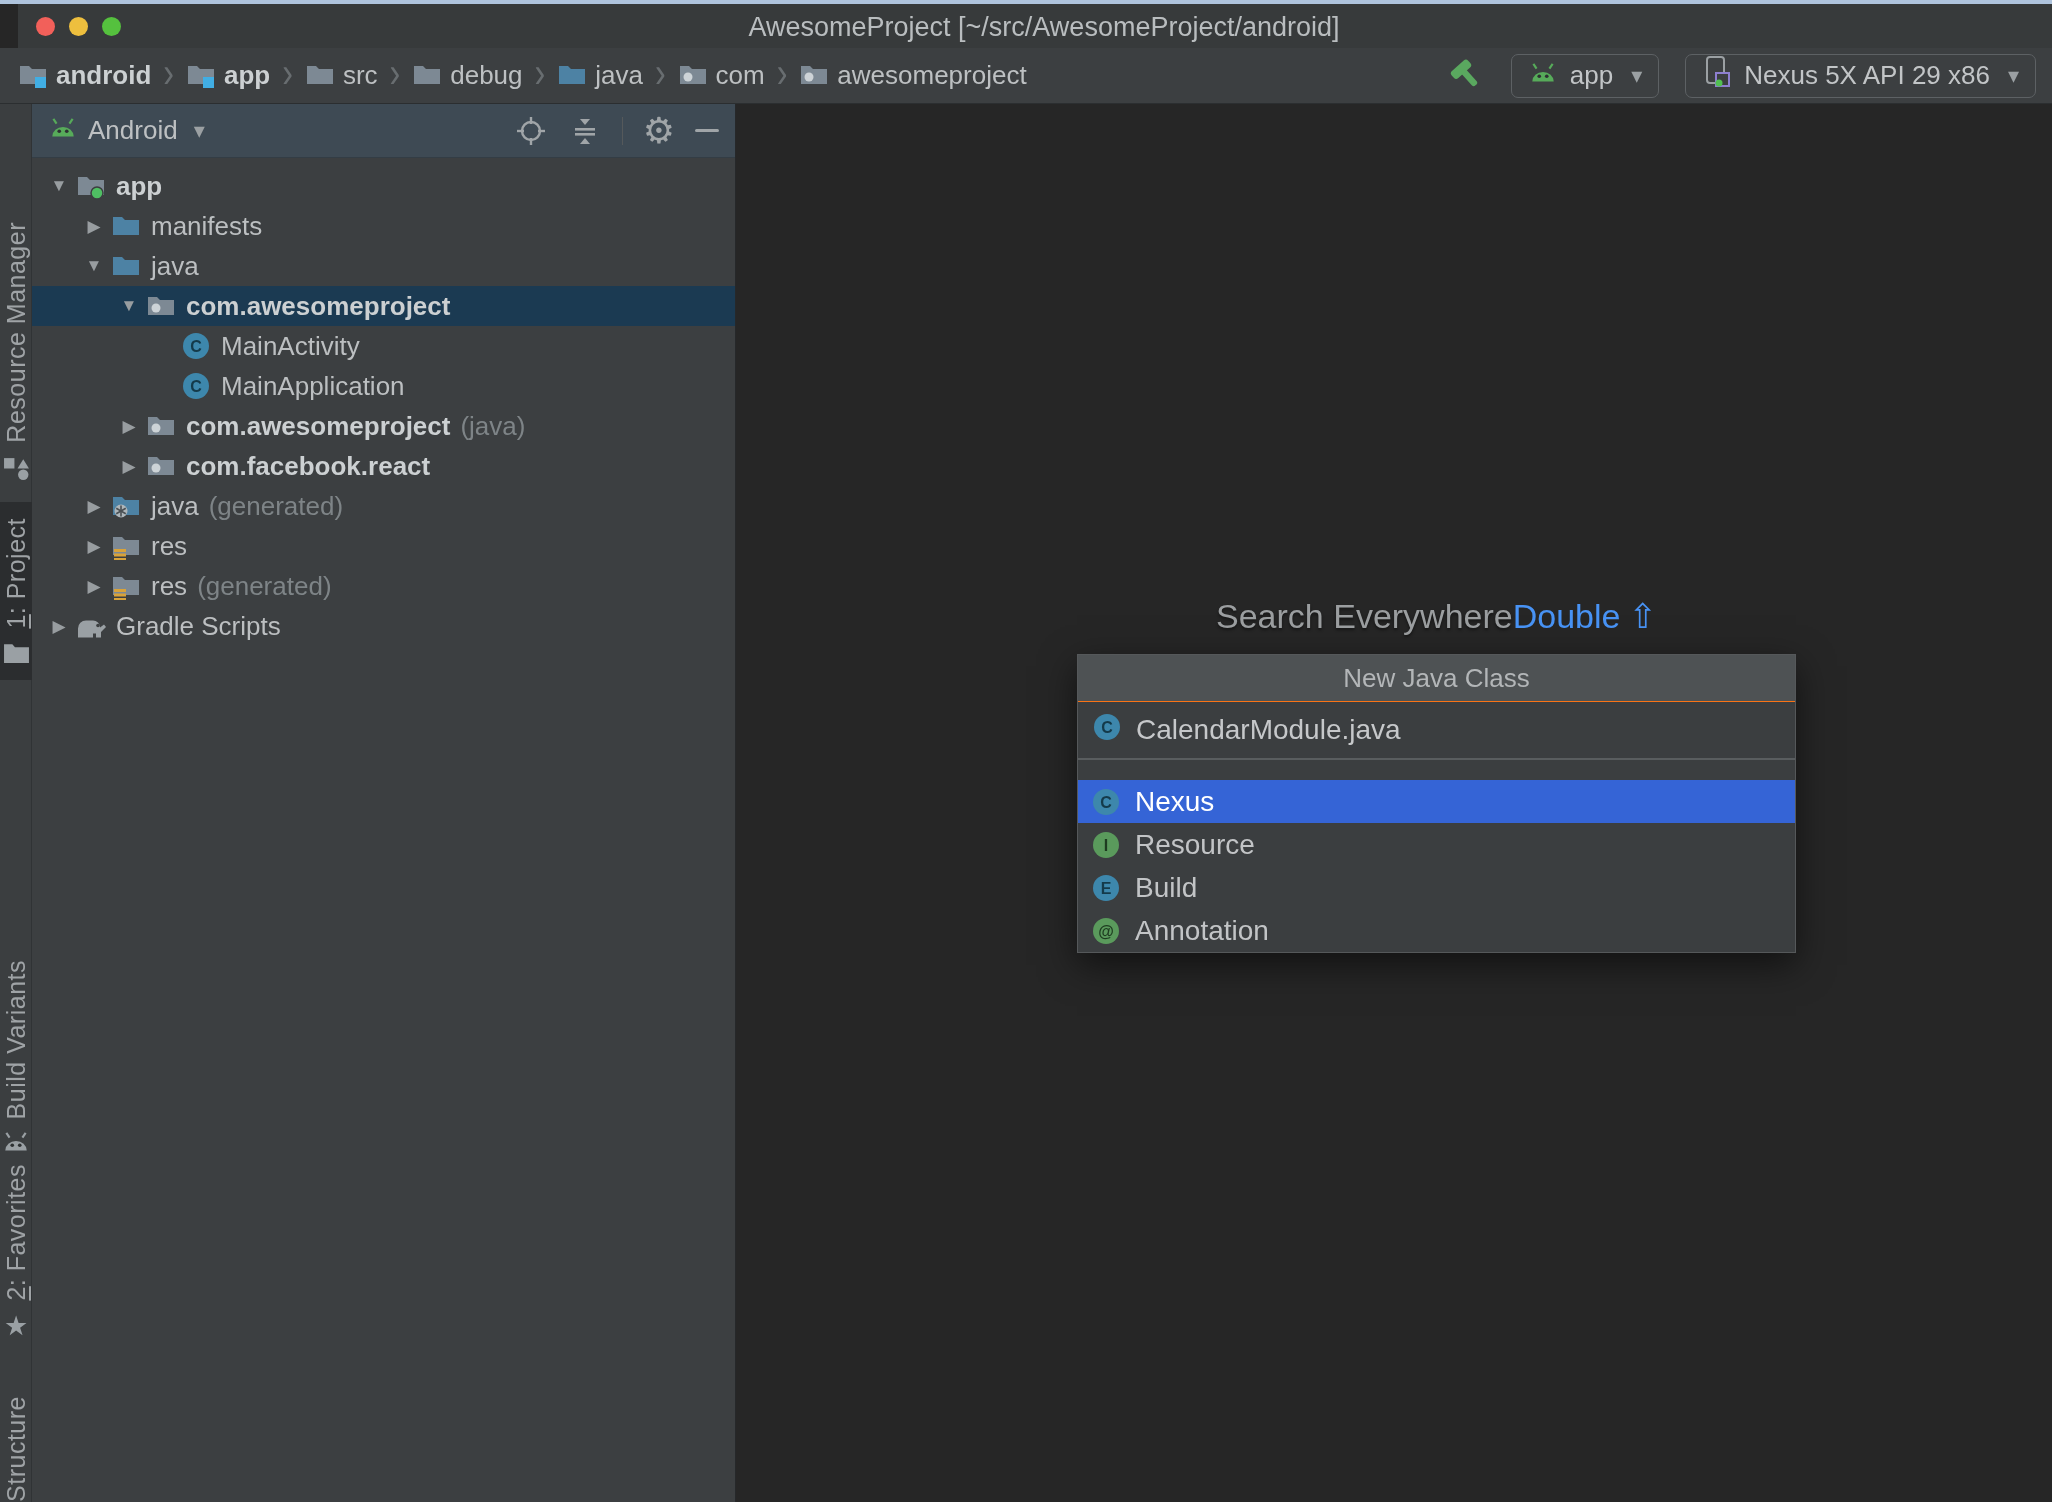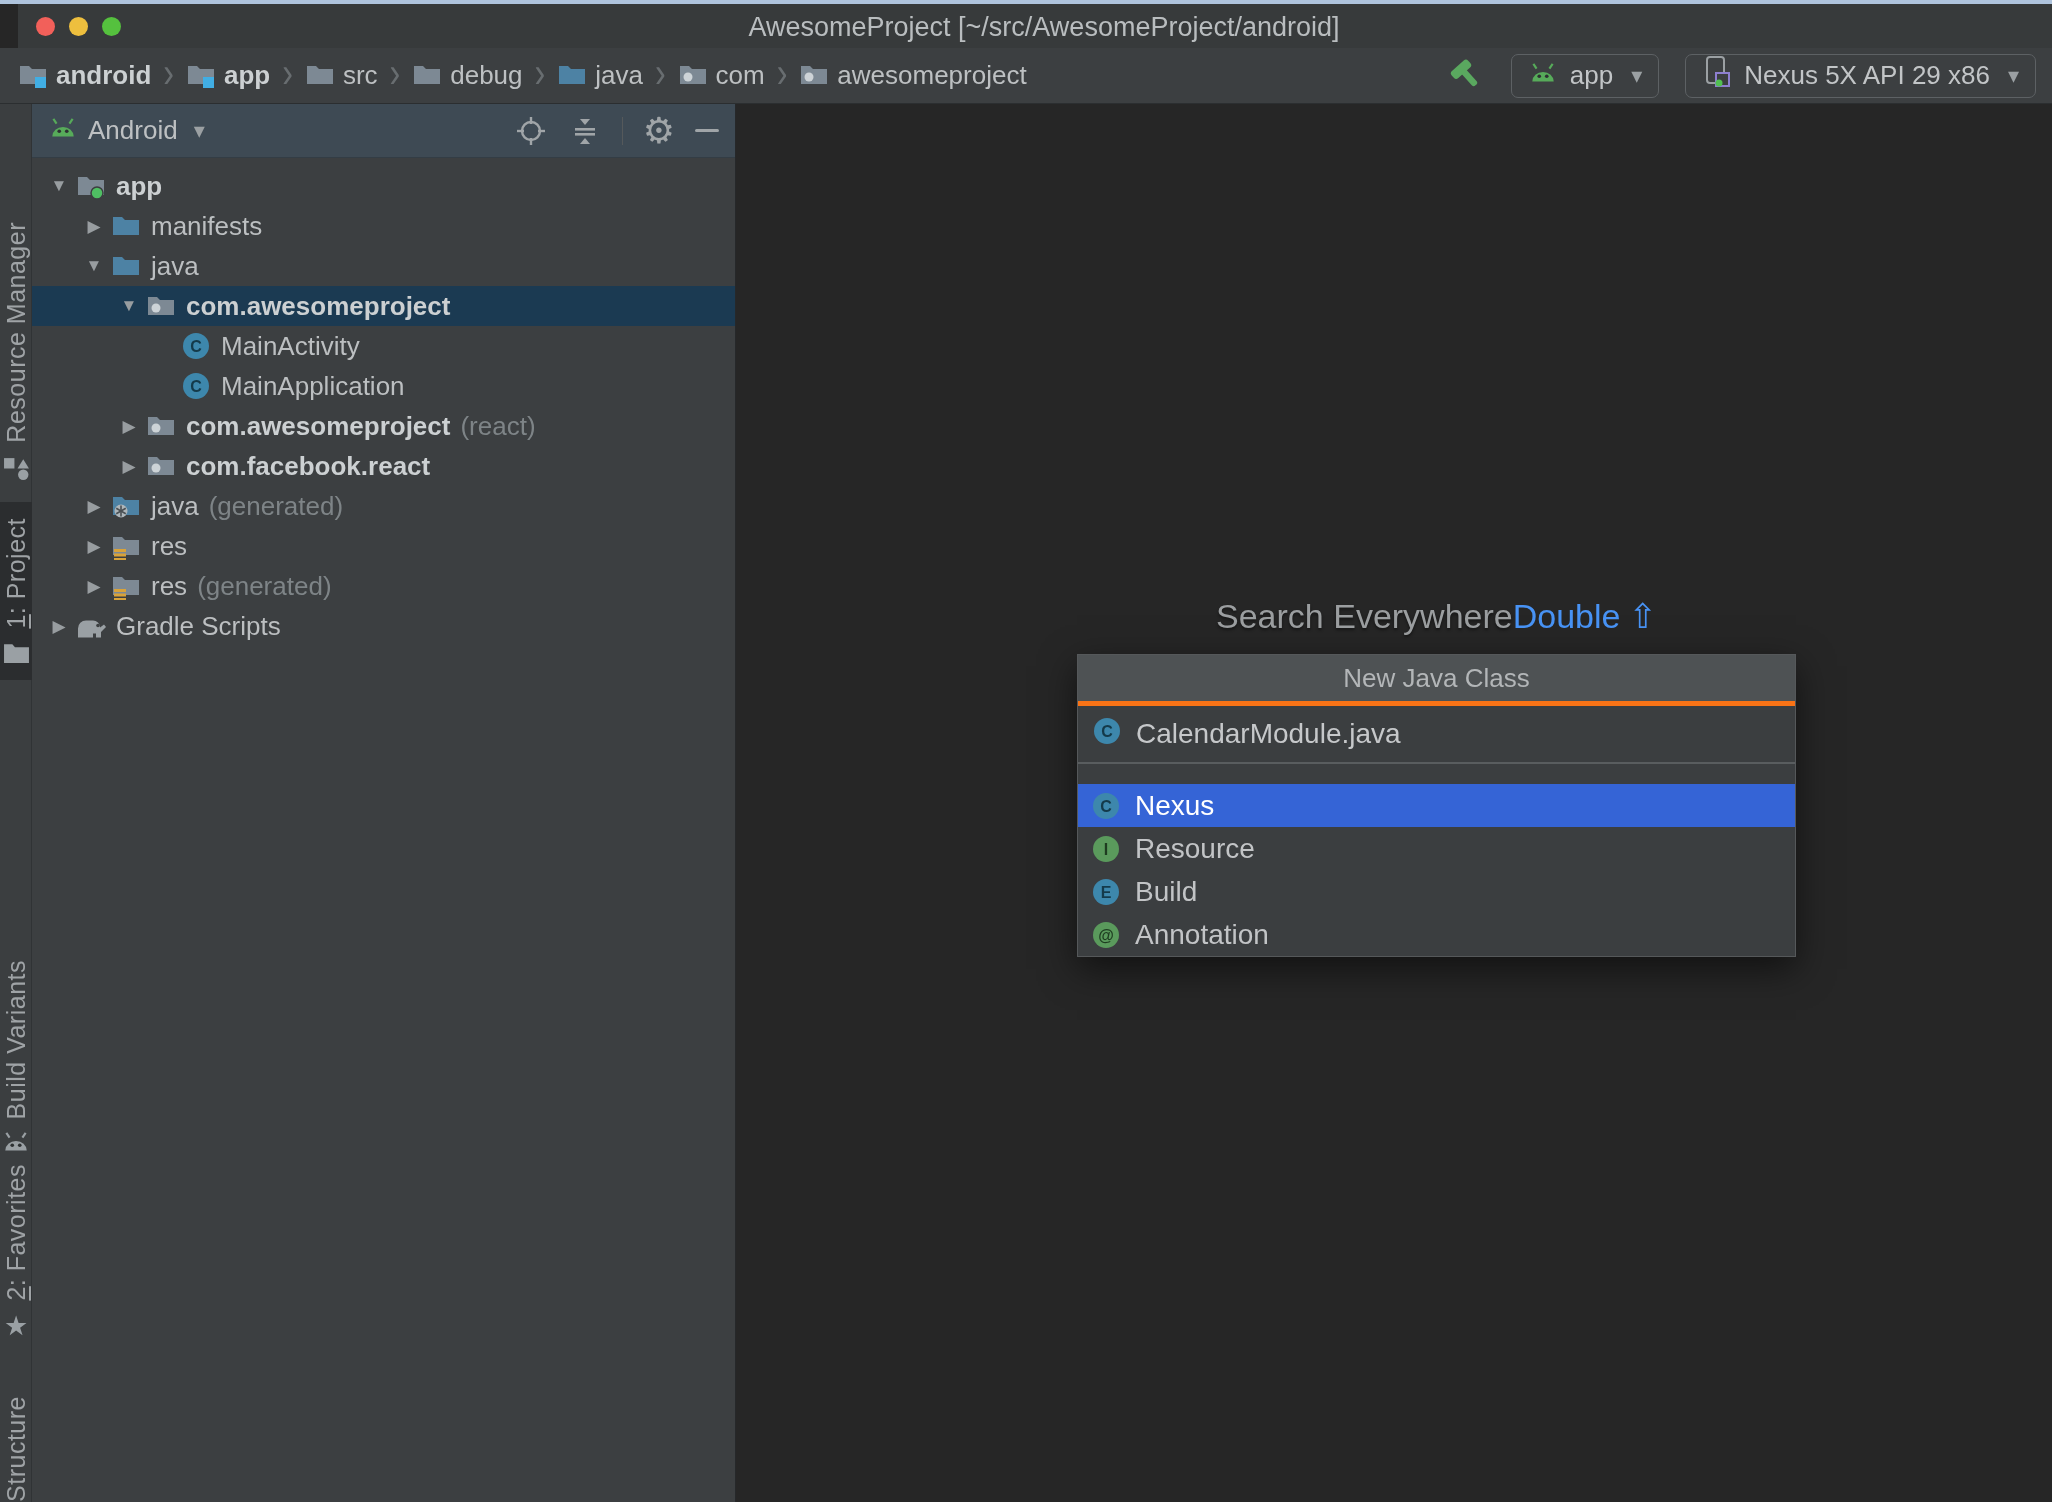--- a/index.html
+++ b/index.html
@@ -59,21 +59,21 @@
   .editor{position:absolute;left:737px;top:104px;right:0;bottom:0;background:#262626;}
   .hint{position:absolute;left:1077px;top:596px;width:719px;display:flex;justify-content:center;
         align-items:center;font-size:34px;}
   .hint-main{color:#9b9ea0;text-shadow:0 2px 3px rgba(0,0,0,.45);}
   .hint-short{color:#4893f5;display:flex;align-items:center;gap:8px;}
 
   
   .popup{position:absolute;left:1077px;top:654px;width:719px;background:#3b3e40;
          border:1px solid #55585a;box-shadow:0 12px 34px rgba(0,0,0,.55);box-sizing:border-box;}
   .popup-title{height:46px;line-height:46px;text-align:center;background:#4e5254;
-               border-bottom:5px solid #f97316;color:#b3b6b8;font-size:26px;}
+               border-bottom:1px solid #f97316;color:#b3b6b8;font-size:26px;}
   .popup-input{height:56px;display:flex;align-items:center;gap:14px;padding:0 14px;
                color:#c6c8ca;font-size:28px;background:#3b3e40;}
   .popup-sep{height:2px;background:#595d5f;}
   .popup-gap{height:20px;}
   .popup-opt{height:43px;display:flex;align-items:center;gap:14px;padding:0 13px;
              font-size:28px;color:#c2c4c6;}
   .popup-opt.selected{background:#3564d6;color:#ffffff;}
 </style>
 </head>
 <body>
@@ -333,21 +333,21 @@
         </div>
         <div class="tree-row bold" style="padding-left: 82px;">
           <span class="arrow">▶</span>
           <span class="t-icon" style="display: inline-flex; align-items: center;">
             <svg width="30" height="27" viewBox="0 0 30 27">
               <path d="M2 4 h9 l3 3 h14 v15 H2 Z" fill="#7d8994"></path>
               <circle cx="10" cy="15" r="4.5" fill="#cdd3d7"></circle>
             </svg>
           </span>
           <span>com.awesomeproject</span>
-          <span class="suffix">(react)</span>
+          <span class="suffix">(java)</span>
         </div>
         <div class="tree-row bold" style="padding-left: 82px;">
           <span class="arrow">▶</span>
           <span class="t-icon" style="display: inline-flex; align-items: center;">
             <svg width="30" height="27" viewBox="0 0 30 27">
               <path d="M2 4 h9 l3 3 h14 v15 H2 Z" fill="#7d8994"></path>
               <circle cx="10" cy="15" r="4.5" fill="#cdd3d7"></circle>
             </svg>
           </span>
           <span>com.facebook.react</span>

